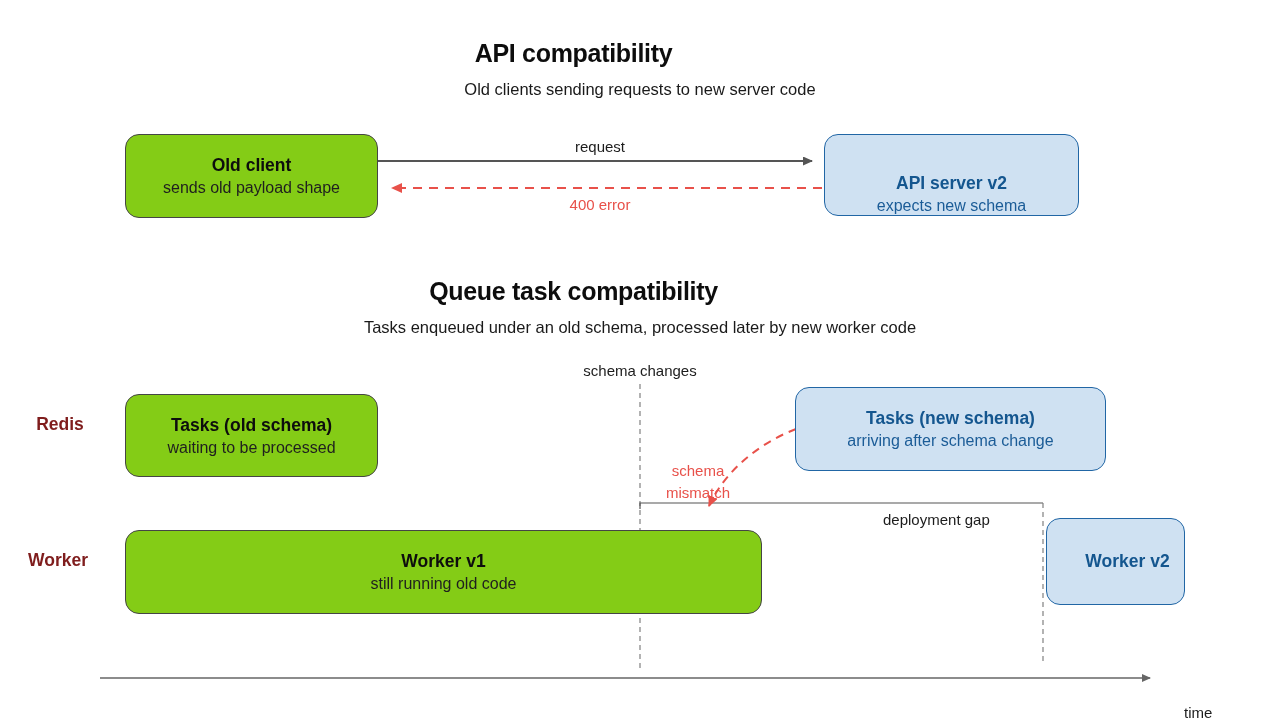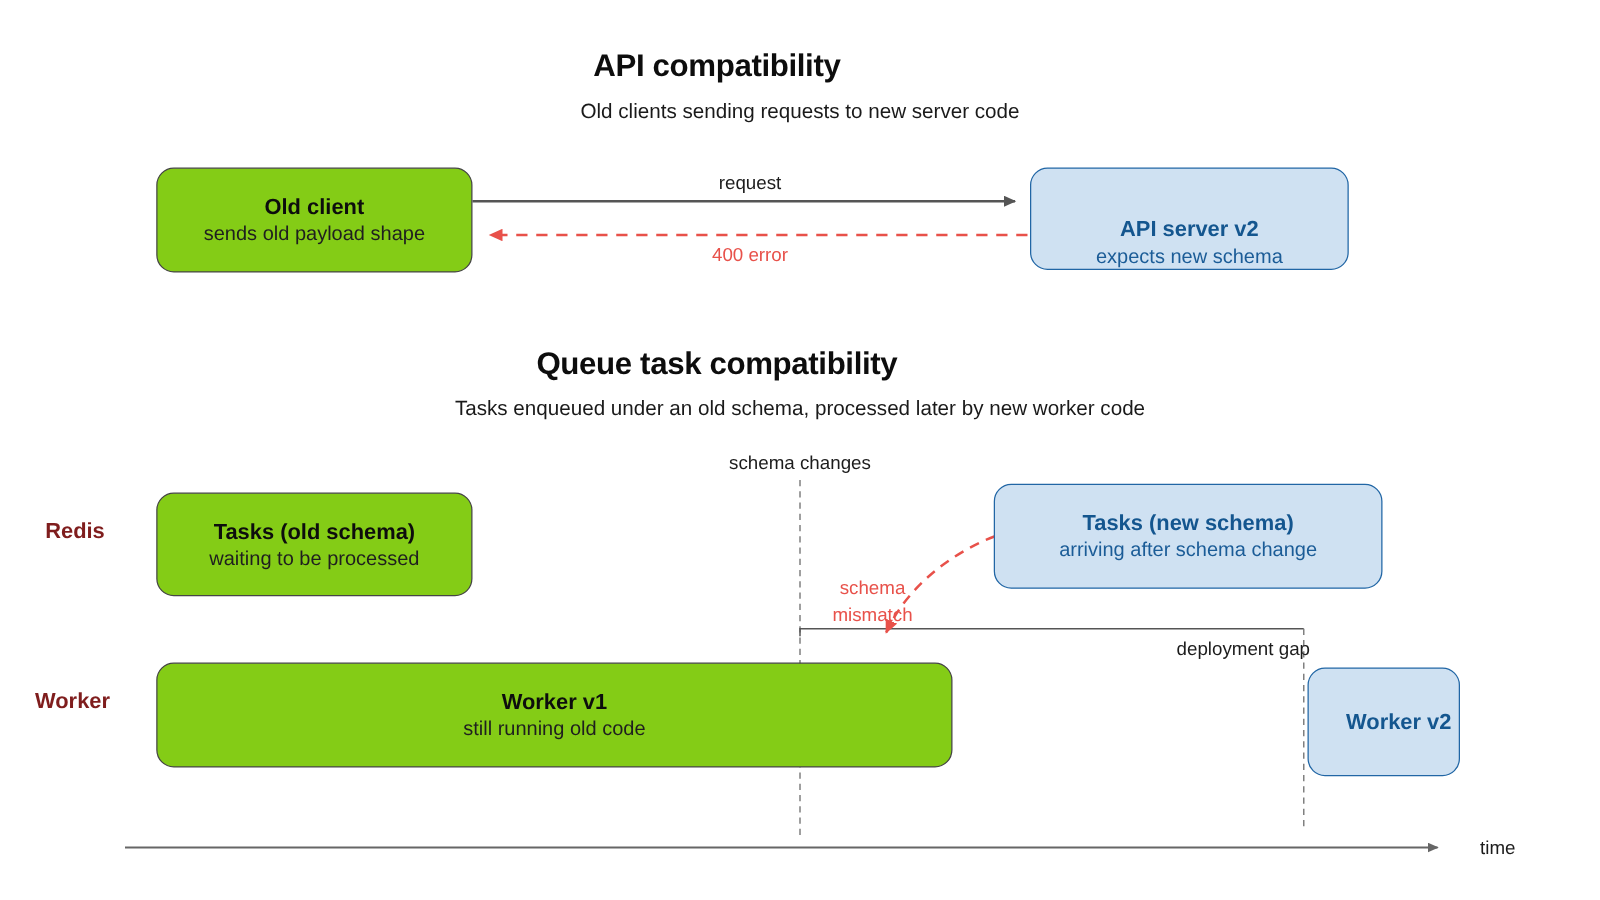--- a/index.html
+++ b/index.html
@@ -78,28 +78,28 @@
     <div class="node-sub">waiting to be processed</div>
   </div>
 
   <div class="abs node node-blue" style="left:795px;top:387px;width:311px;height:84px;">
     <div class="node-title">Tasks (new schema)</div>
     <div class="node-sub">arriving after schema change</div>
   </div>
 
   <div class="abs red-label center-text" style="left:653px;top:414px;width:90px;margin-top:46px;">schema mismatch</div>
 
-  <div class="abs small-label" style="left:848px;top:511px;width:200px;text-align:right;">deployment gap</div>
+  <div class="abs small-label" style="left:883px;top:511px;width:200px;text-align:left;">deployment gap</div>
 
   <div class="abs row-label" style="left:18px;top:550px;width:80px;">Worker</div>
 
   <div class="abs node node-gray" style="left:125px;top:530px;width:637px;height:84px;">
     <div class="node-title">Worker v1</div>
     <div class="node-sub">still running old code</div>
   </div>
 
-  <div class="abs node node-blue" style="left:1046px;top:534px;width:122px;height:87px;padding-left:24px;">
+  <div class="abs node node-blue" style="left:1046px;top:518px;width:139px;height:87px;padding-left:24px;">
     <div class="node-title">Worker v2</div>
   </div>
 
-  <div class="abs small-label" style="left:1184px;top:670px;">time</div>
+  <div class="abs small-label" style="left:1184px;top:704px;">time</div>
 
 </div>
 
 </body></html>

